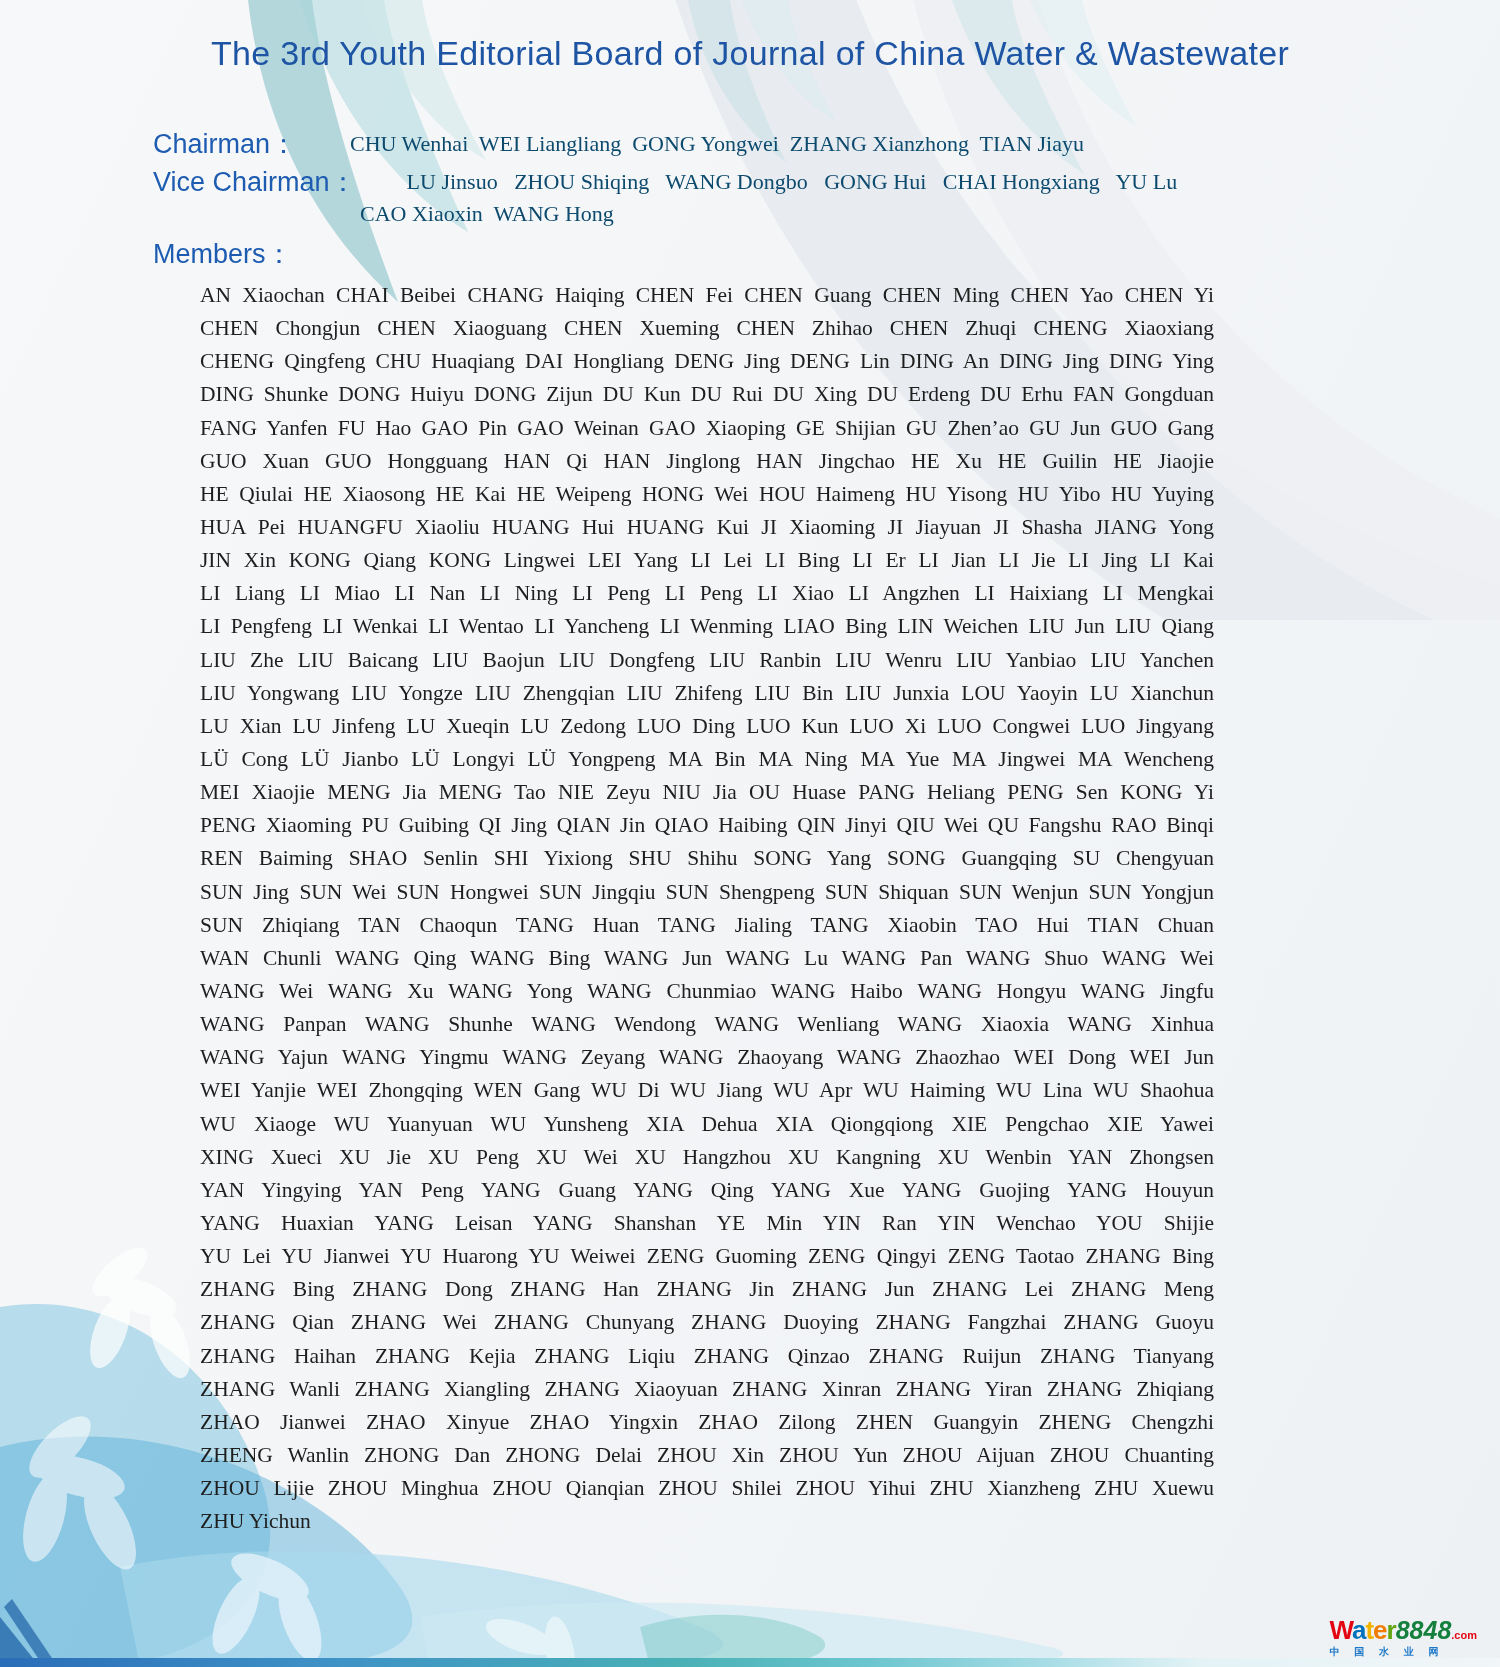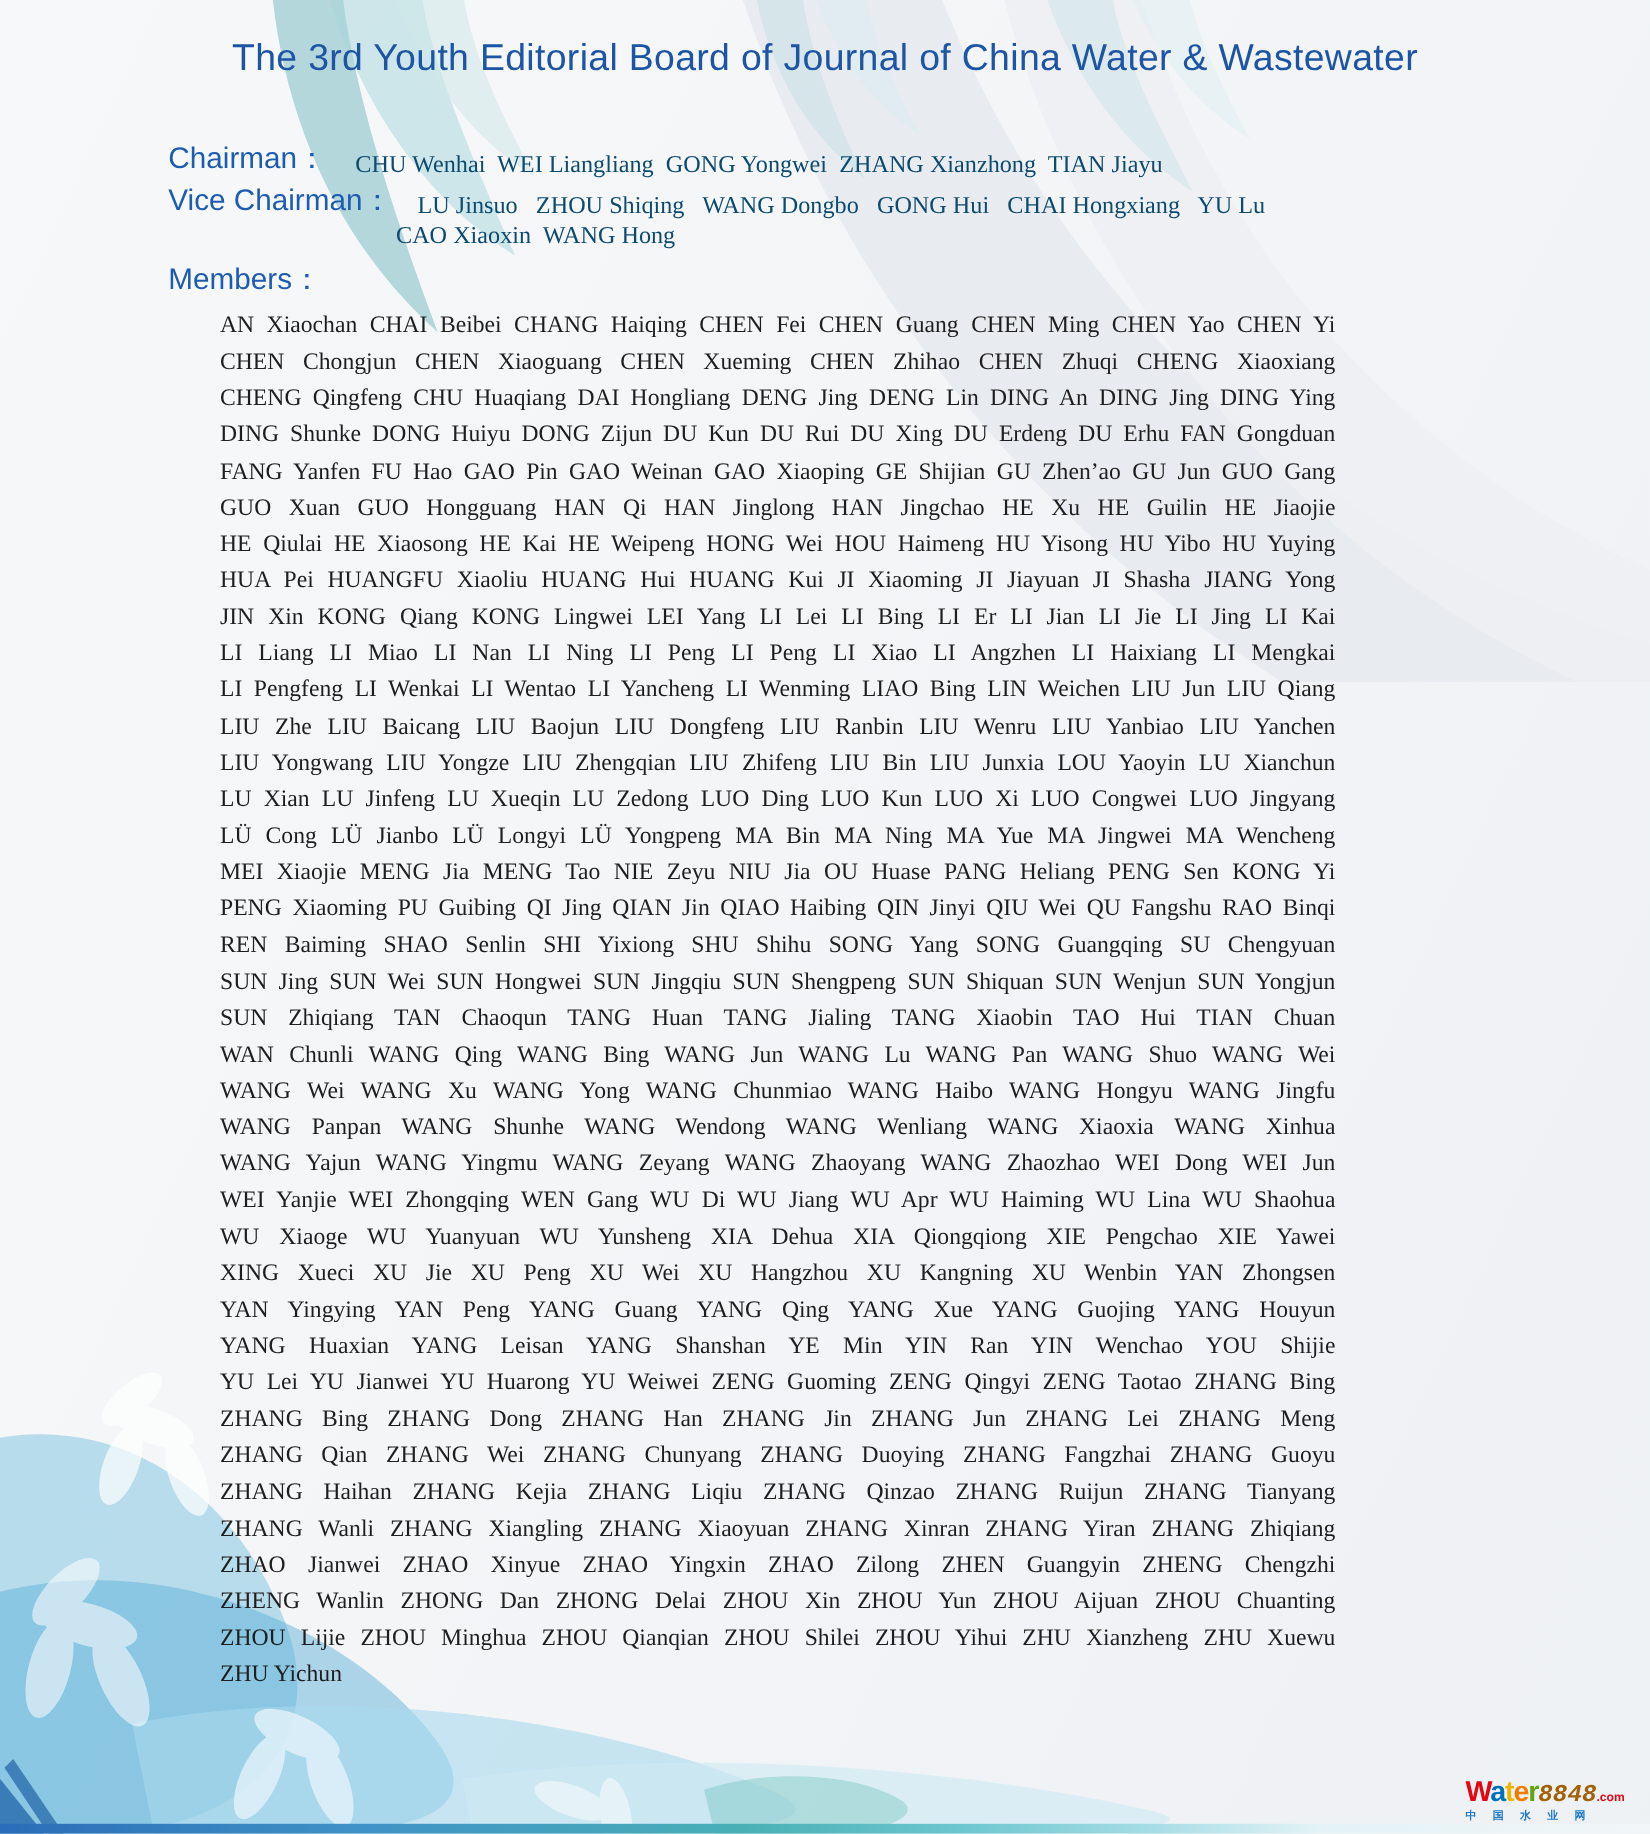--- a/index.html
+++ b/index.html
@@ -12,21 +12,21 @@
   #deco-top{top:0;left:0;}
   #deco-bottom{bottom:0;left:0;}
   #bottom-strip{position:absolute;left:0;bottom:0;width:1500px;height:9px;
     background:linear-gradient(90deg,#2a6db8 0%,#3f92c6 22%,#49b0b6 45%,#6cc6cf 58%,#a8dde6 70%,#e3f3f6 80%,#f2f6f8 100%);}
   .title{
     position:absolute;top:34px;left:0;width:100%;text-align:center;
     font-size:34px;font-weight:500;color:#1d54a4;letter-spacing:.3px;
   }
   .hdr-label{color:#1d5cb0;font-size:27px;font-weight:500;white-space:pre;}
   .names{font-family:"Liberation Serif","DejaVu Serif",serif;font-size:22px;color:#0c4a6e;white-space:pre-wrap;}
-  .line{position:absolute;display:flex;align-items:flex-end;}
+  .line{position:absolute;display:flex;align-items:center;gap:27px;}
   #row-chairman{top:126px;left:153px;}
   #row-chairman .names{margin-left:26px;}
   #row-vice{top:164px;left:153px;}
   #row-vice .names{margin-left:23px;}
   #row-vice2{top:201px;left:360px;}
   #row-members-label{top:236px;left:153px;}
   #members-block{
     position:absolute;top:279px;left:200px;width:1014px;
     font-family:"Liberation Serif","DejaVu Serif",serif;
     font-size:21.5px;color:#1e1e1e;
@@ -37,21 +37,21 @@
   }
   .mrow:last-child{text-align-last:left;}
   
   #logo{position:absolute;right:23px;bottom:10px;text-align:left;line-height:1;}
   #logo .l1{font-weight:bold;font-size:26px;letter-spacing:-1px;font-family:"Liberation Sans",sans-serif;}
   #logo .c-w{color:#e30613;}
   #logo .c-a{color:#0072bc;}
   #logo .c-t{color:#f0b400;}
   #logo .c-e{color:#f07d00;}
   #logo .c-r{color:#61a60e;}
-  #logo .num{color:#a16207;font-family:Liberation Mono, monospace;font-style:italic;font-size:22px;letter-spacing:0;}
+  #logo .num{color:#15803d;font-family:Liberation Sans, sans-serif;font-style:italic;font-size:25px;letter-spacing:0;}
   #logo .tld{color:#e30613;font-size:11px;font-weight:bold;letter-spacing:0;}
   #logo .l2{margin-top:4px;color:#1e78c8;font-size:10px;font-weight:bold;letter-spacing:6px;white-space:pre;}
 </style>
 </head>
 <body>
 
 <svg id="deco-top" class="deco" width="1500" height="620" viewBox="0 0 1500 620">
   <circle cx="1780" cy="-370" r="1080" fill="none" stroke="#e7ebef" stroke-width="170" opacity="0.9"></circle>
   <circle cx="1840" cy="-250" r="900" fill="none" stroke="#edf0f3" stroke-width="120" opacity="0.9"></circle>
   <path d="M 248 0 C 262 120 312 225 398 302 C 352 180 322 78 312 0 Z" fill="#7ebec5" opacity="0.55"></path>

